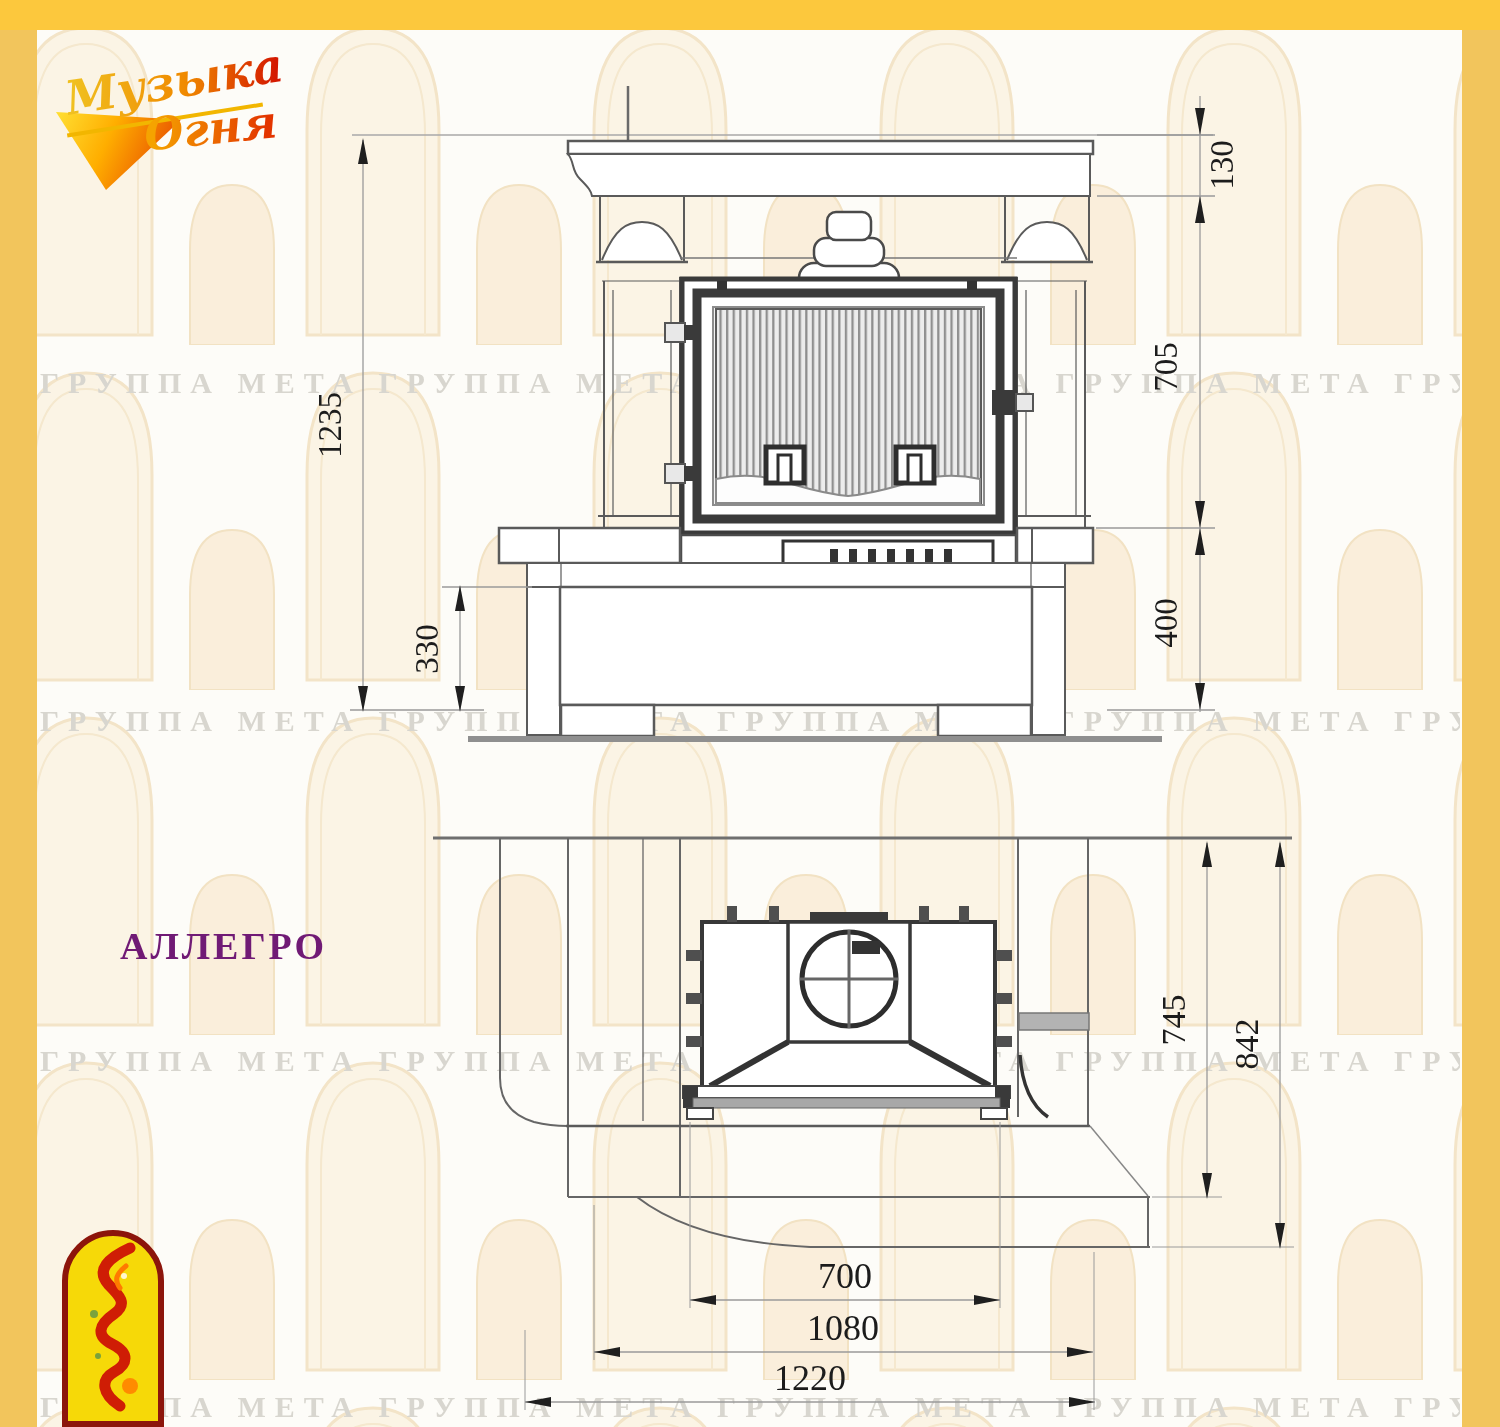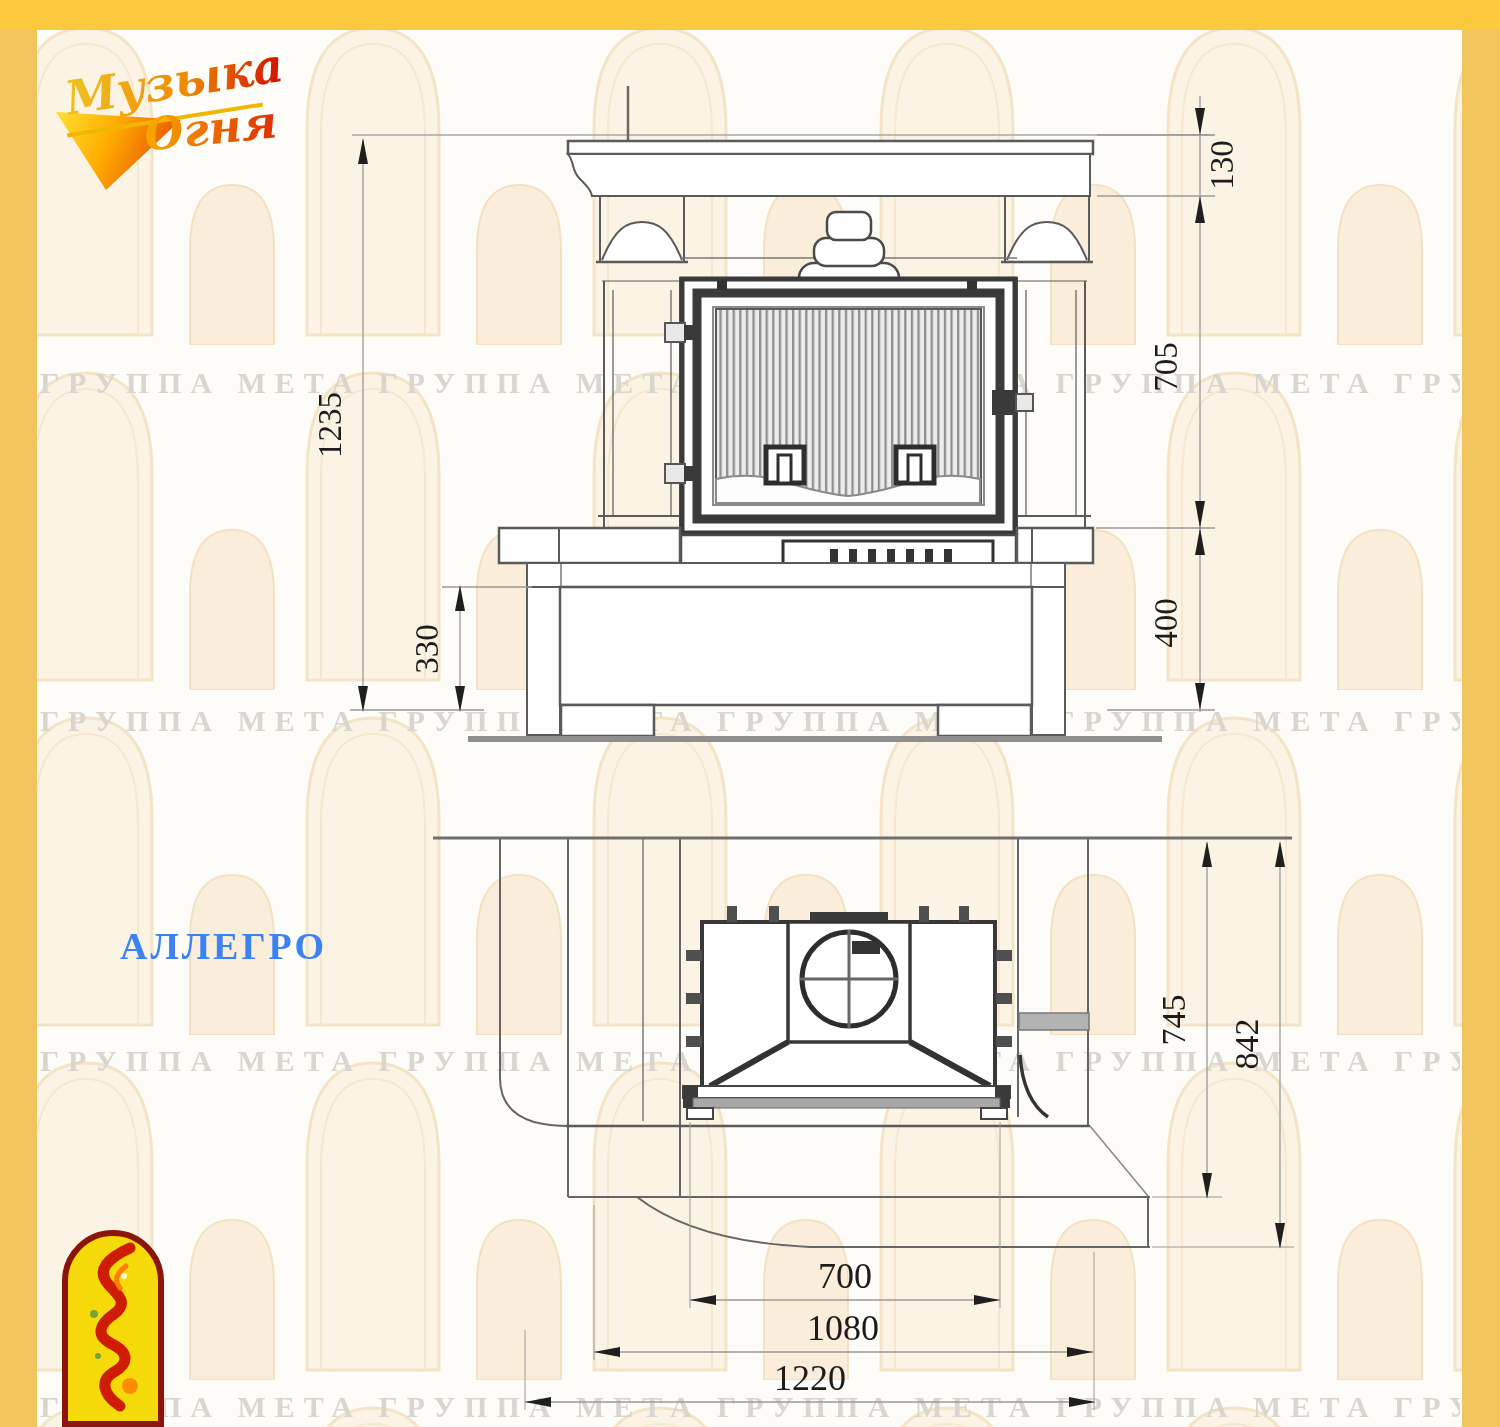--- a/index.html
+++ b/index.html
@@ -19,21 +19,21 @@
     font-family:"Liberation Serif",serif;font-weight:bold;font-size:30px;
     letter-spacing:9px;white-space:nowrap;color:#d8d6cf;filter:blur(.5px);
   }
   .wm-row1{top:366px;} .wm-row2{top:704px;} .wm-row3{top:1044px;} .wm-row4{top:1390px;}
   
   .drawing{position:absolute;left:0;top:0;z-index:2;}
   
   .model-title{
     position:absolute;left:120px;top:924px;z-index:3;
     font-family:"Liberation Serif",serif;font-weight:bold;font-size:38px;
-    letter-spacing:3px;color:#3b82f6;
+    letter-spacing:3px;color:#701a75;
   }
   
   .brand-logo{position:absolute;left:50px;top:50px;width:235px;height:135px;z-index:6;}
   .logo-swoosh{
     position:absolute;left:6px;top:62px;width:125px;height:78px;
     background:linear-gradient(115deg,#ffdf33 0%,#ffae00 40%,#e03000 100%);
     clip-path:polygon(0 0,100% 10%,40% 100%);
   }
   .logo-line1{
     position:absolute;left:14px;top:4px;

